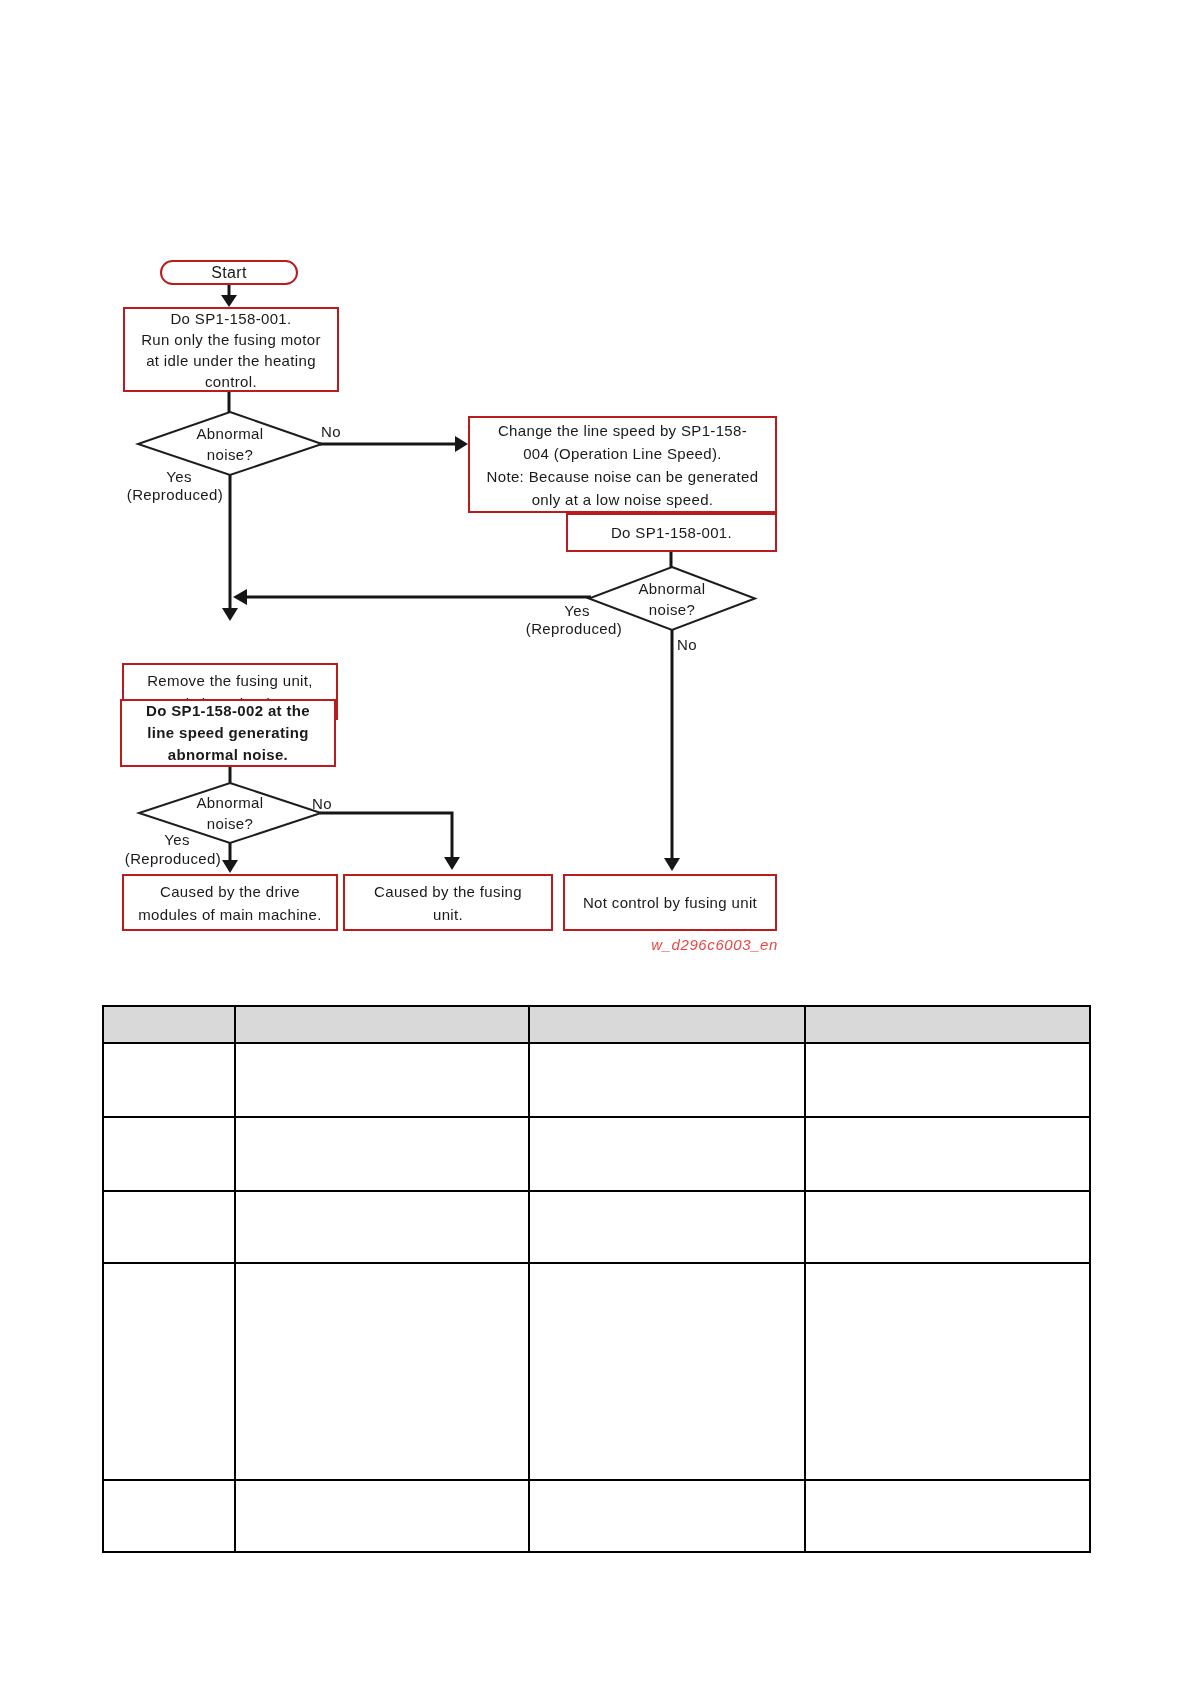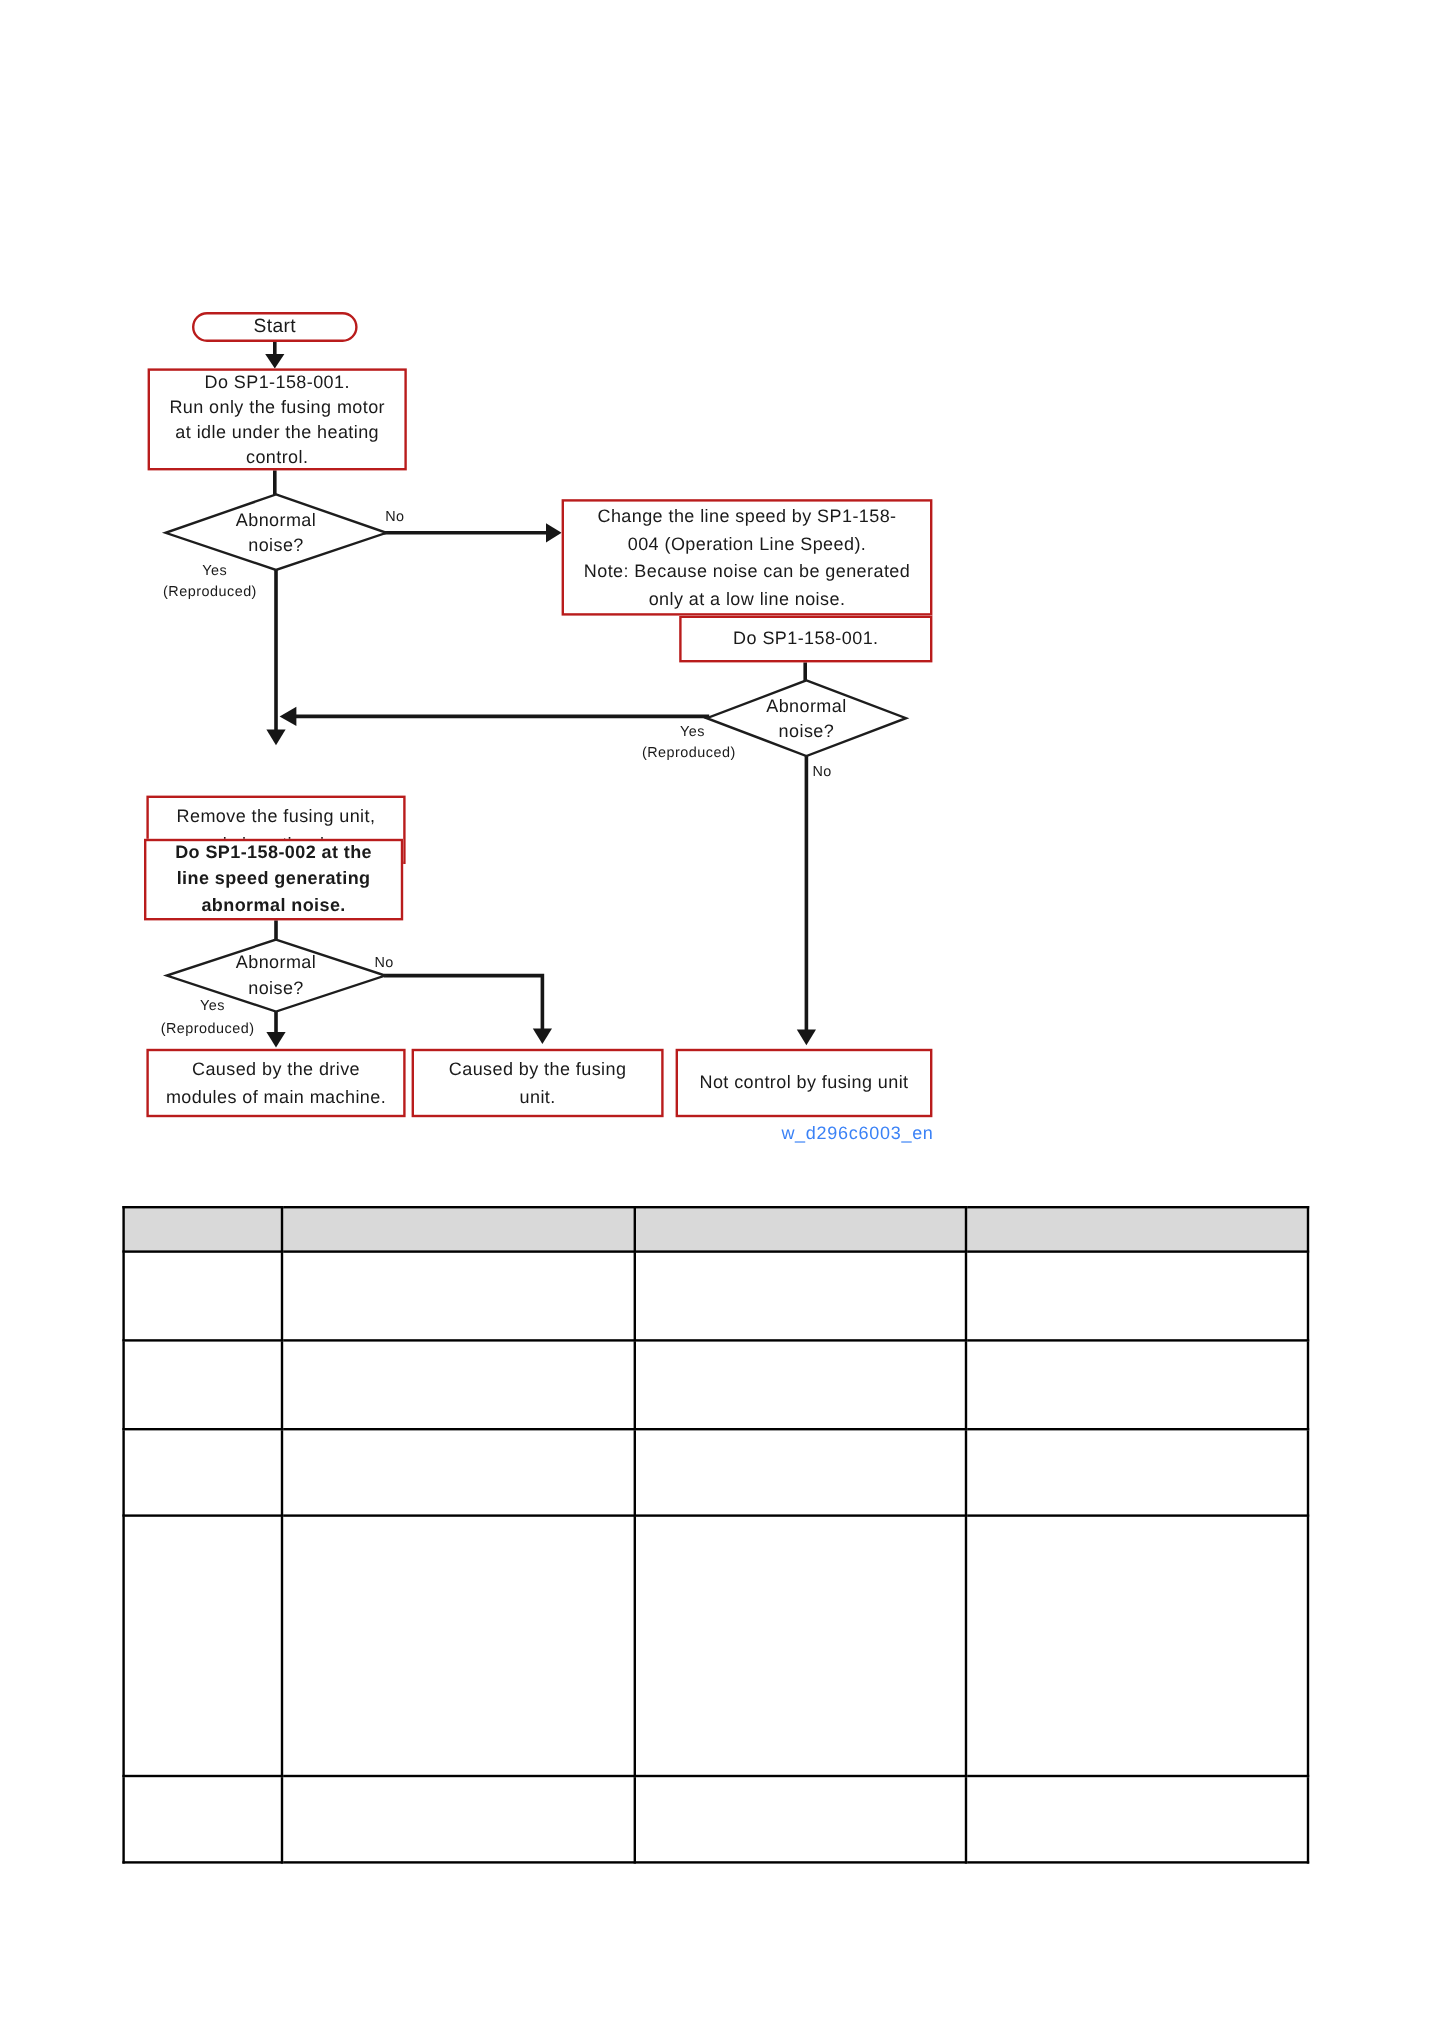--- a/index.html
+++ b/index.html
@@ -6,23 +6,23 @@
   .page{position:relative;width:1191px;height:1684px;background:#ffffff;
         font-family:"Liberation Sans","DejaVu Sans",sans-serif;color:#1a1a1a;overflow:hidden;}
   svg.connectors{position:absolute;left:0;top:0;pointer-events:none;}
   .node{position:absolute;box-sizing:border-box;border:2px solid #b91c1c;background:#fff;
         display:flex;flex-direction:column;align-items:center;justify-content:center;
         text-align:center;font-size:15px;letter-spacing:0.35px;line-height:21px;}
   .node span{display:block;white-space:nowrap;}
   .oval{border-radius:13px;border-width:2px;font-size:16px;}
   .dtext{position:absolute;display:flex;flex-direction:column;align-items:center;justify-content:center;
          text-align:center;font-size:15px;letter-spacing:0.35px;line-height:21px;background:transparent;}
-  .lbl{position:absolute;font-size:12px;letter-spacing:0.4px;white-space:nowrap;}
+  .lbl{position:absolute;font-size:15px;letter-spacing:0.4px;white-space:nowrap;}
   .lbl.ctr{text-align:center;}
-  .caption{position:absolute;font-size:15px;letter-spacing:0.6px;color:#3b82f6;text-align:right;}
+  .caption{position:absolute;font-size:15px;letter-spacing:0.6px;color:#ef4444;text-align:right;font-style:italic;}
   table.blank{position:absolute;border-collapse:collapse;table-layout:fixed;background:#fff;}
   table.blank td,table.blank th{border:2px solid #000;padding:0;}
   .lh23{line-height:23px;}
   .lh22{line-height:22px;font-weight:bold;}
 </style>
 </head>
 <body>
 
 <div class="page">
 
@@ -77,21 +77,21 @@
     <span>Do SP1-158-001.</span>
     <span>Run only the fusing motor</span>
     <span>at idle under the heating</span>
     <span>control.</span>
   </div>
 
   <div class="node" style="left:468px;top:416px;width:309px;height:97px;line-height:23px;">
     <span>Change the line speed by SP1-158-</span>
     <span>004 (Operation Line Speed).</span>
     <span>Note: Because noise can be generated</span>
-    <span>only at a low line noise.</span>
+    <span>only at a low noise speed.</span>
   </div>
 
   <div class="node" style="left:566px;top:513px;width:211px;height:39px;">
     <span>Do SP1-158-001.</span>
   </div>
 
   <div class="node lh23" style="left:122px;top:623px;width:216px;height:57px;margin-top:40px;">
     <span>Remove the fusing unit,</span>
     <span>and close the door.</span>
   </div>

